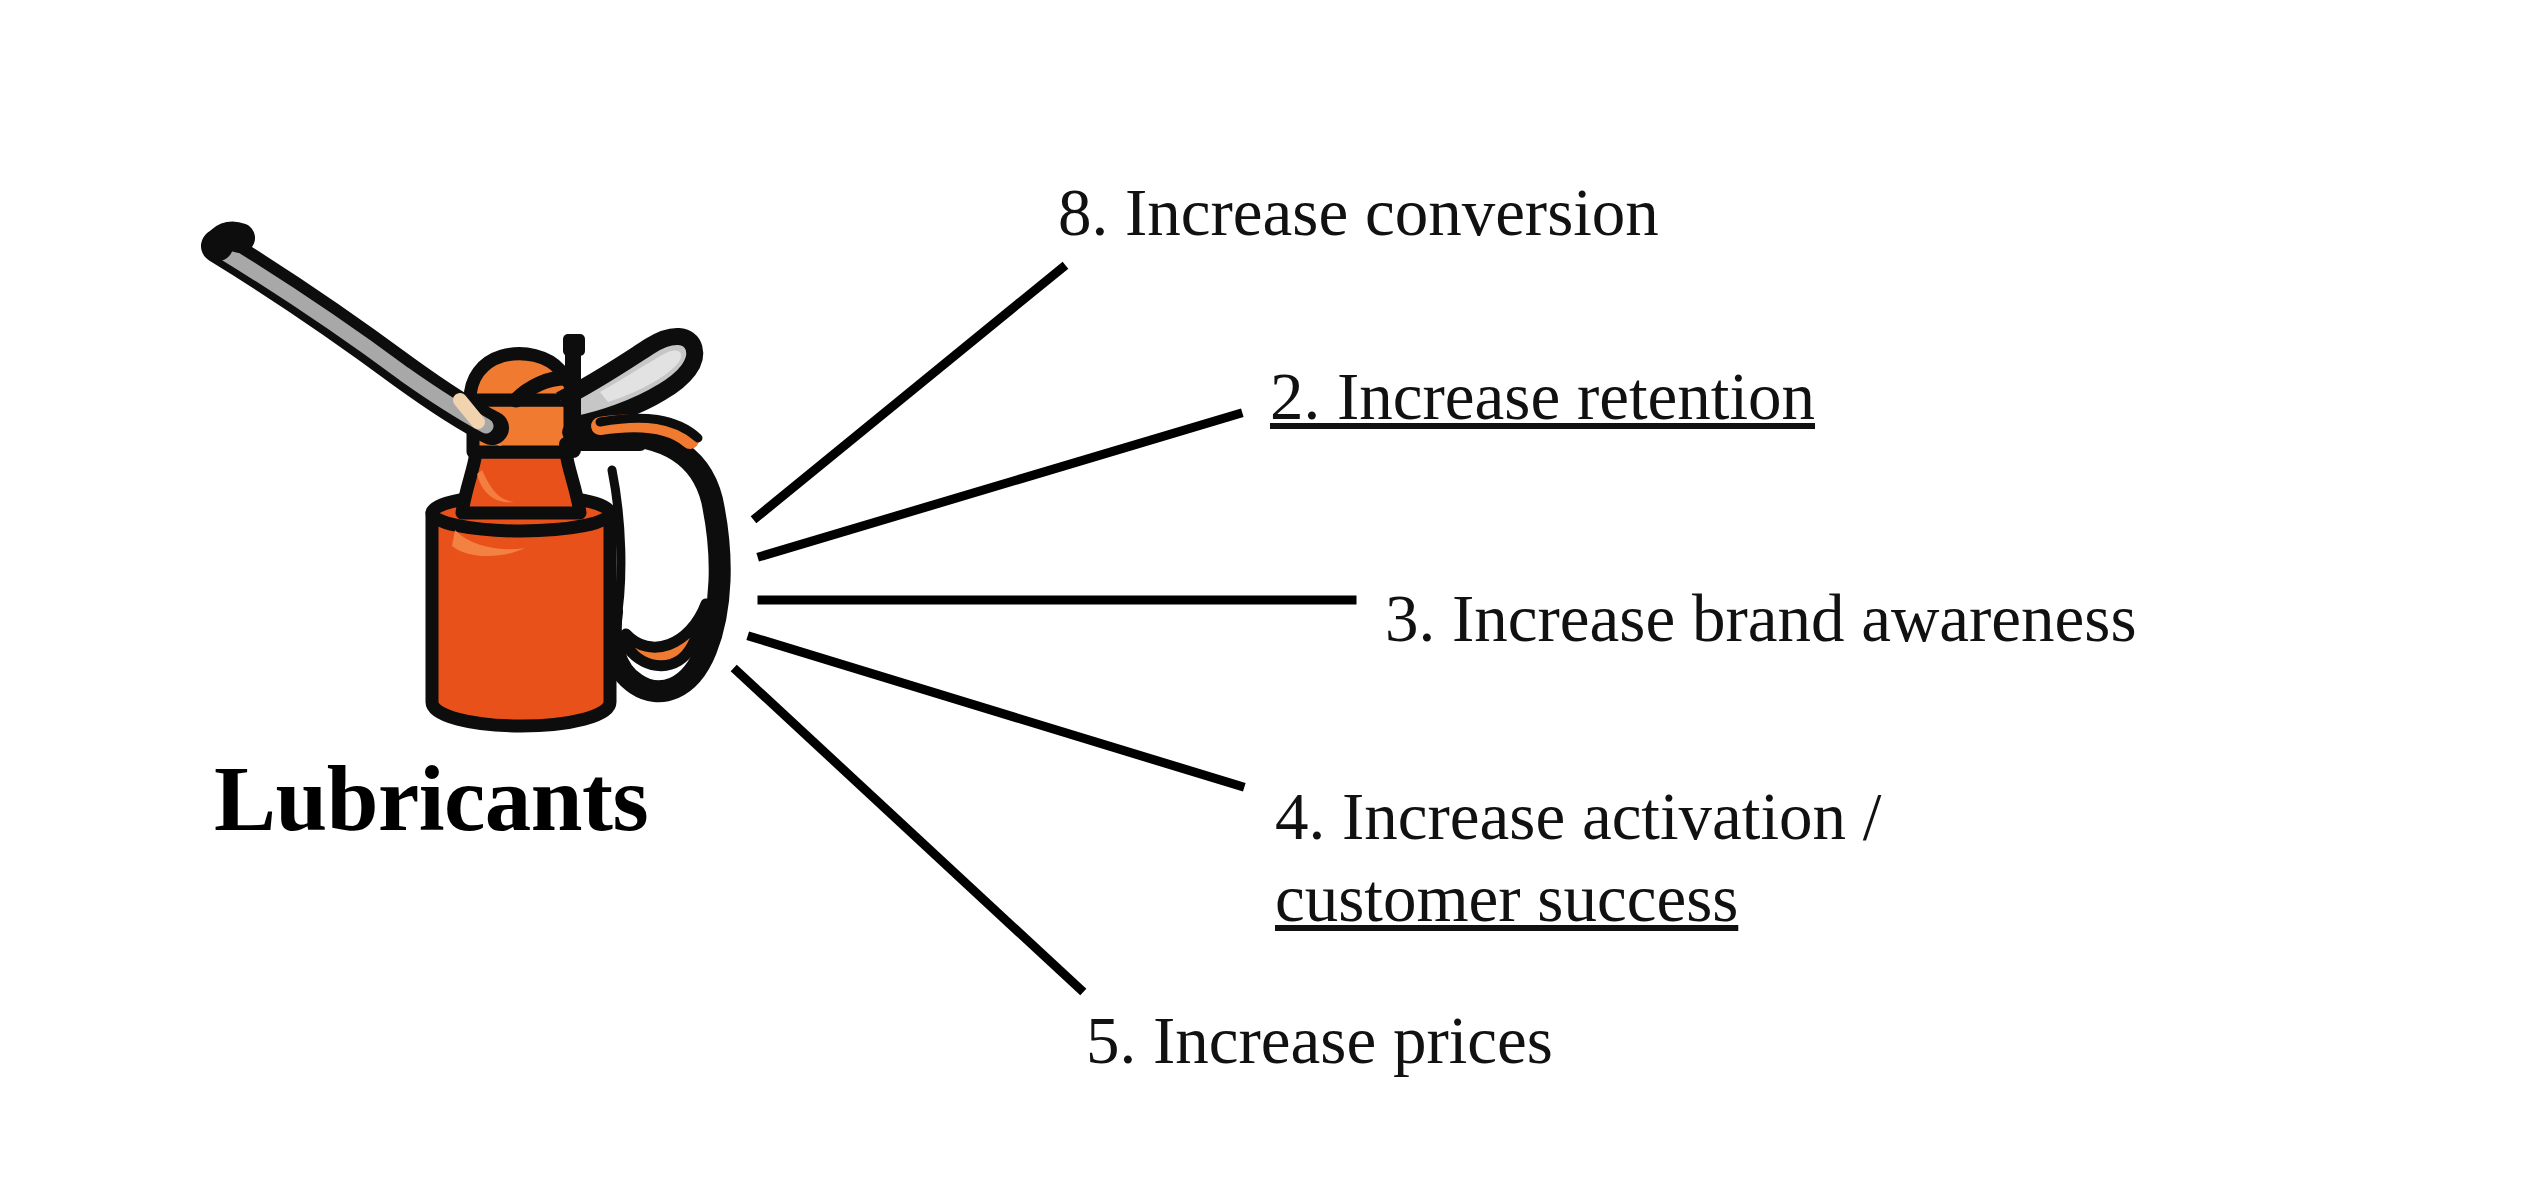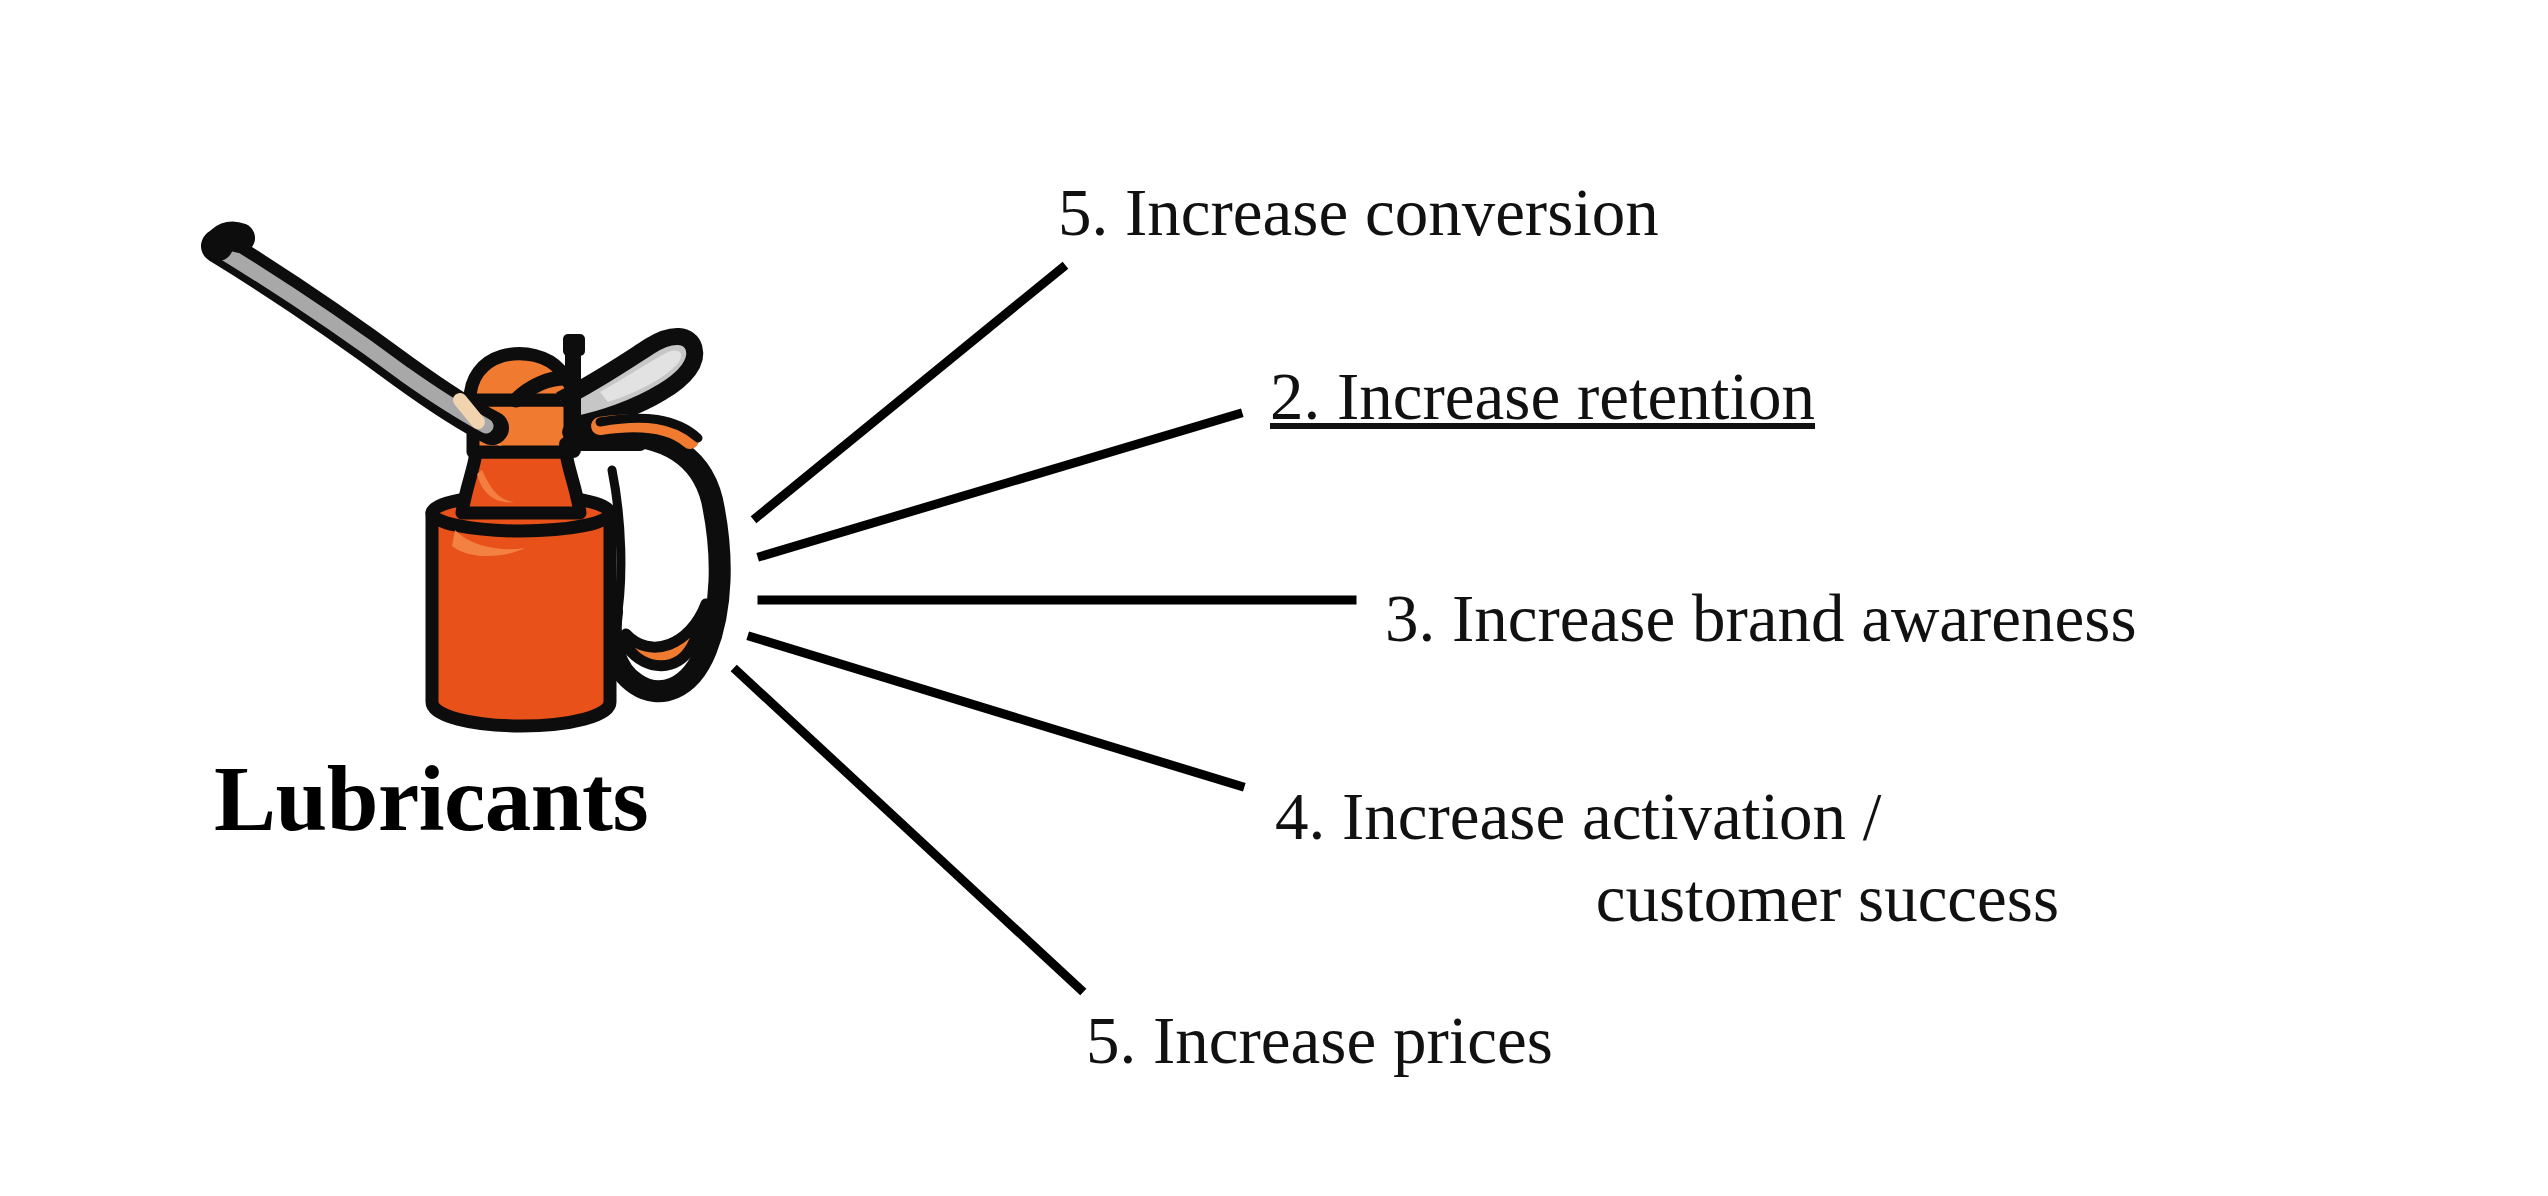--- a/index.html
+++ b/index.html
@@ -42,21 +42,21 @@
     line-height: 1.22;
     color: #111111;
     white-space: nowrap;
   }
   .leaf-2line {
     white-space: normal;
     text-align: center;
     margin-top: 24px;
   }
   .leaf-2line .l1 { display: block; text-align: left; }
-  .leaf-2line .l2 { display: block; text-align: right; padding-right: 36px; }
+  .leaf-2line .l2 { display: block; text-align: left; padding-right: 36px; text-decoration: underline; }
 </style>
 </head>
 <body>
 
 <div id="stage">
 
   <svg id="diagram-svg" viewBox="0 0 2548 1196">
 
     <g>
 
@@ -111,21 +111,21 @@
       <line x1="757" y1="517" x2="1062" y2="268" stroke="#000000" stroke-width="9" stroke-linecap="square"></line>
       <line x1="762" y1="556" x2="1238" y2="414" stroke="#000000" stroke-width="9" stroke-linecap="square"></line>
       <line x1="762" y1="600" x2="1352" y2="600" stroke="#000000" stroke-width="9" stroke-linecap="square"></line>
       <line x1="752" y1="637" x2="1240" y2="786" stroke="#000000" stroke-width="9" stroke-linecap="square"></line>
       <line x1="737" y1="671" x2="1080" y2="989" stroke="#000000" stroke-width="9" stroke-linecap="square"></line>
     </g>
   </svg>
 
   <div class="node-label" style="left:214px; top:752px;font-family:Liberation Serif, serif;">Lubricants</div>
 
-  <div class="leaf-label" style="left:1058px; top:172px;">5.  Increase conversion</div>
+  <div class="leaf-label" style="left:1058px; top:172px;">8.  Increase conversion</div>
 
   <div class="leaf-label" style="left:1270px; top:356px;text-decoration:underline;">2. Increase retention</div>
 
   <div class="leaf-label" style="left:1385px; top:568px;margin-top:10px;">3. Increase brand awareness</div>
 
   <div class="leaf-label leaf-2line" style="left:1275px; top:752px; width:820px;">
     <span class="l1">4. Increase activation /</span>
     <span class="l2">customer success</span>
   </div>
 

